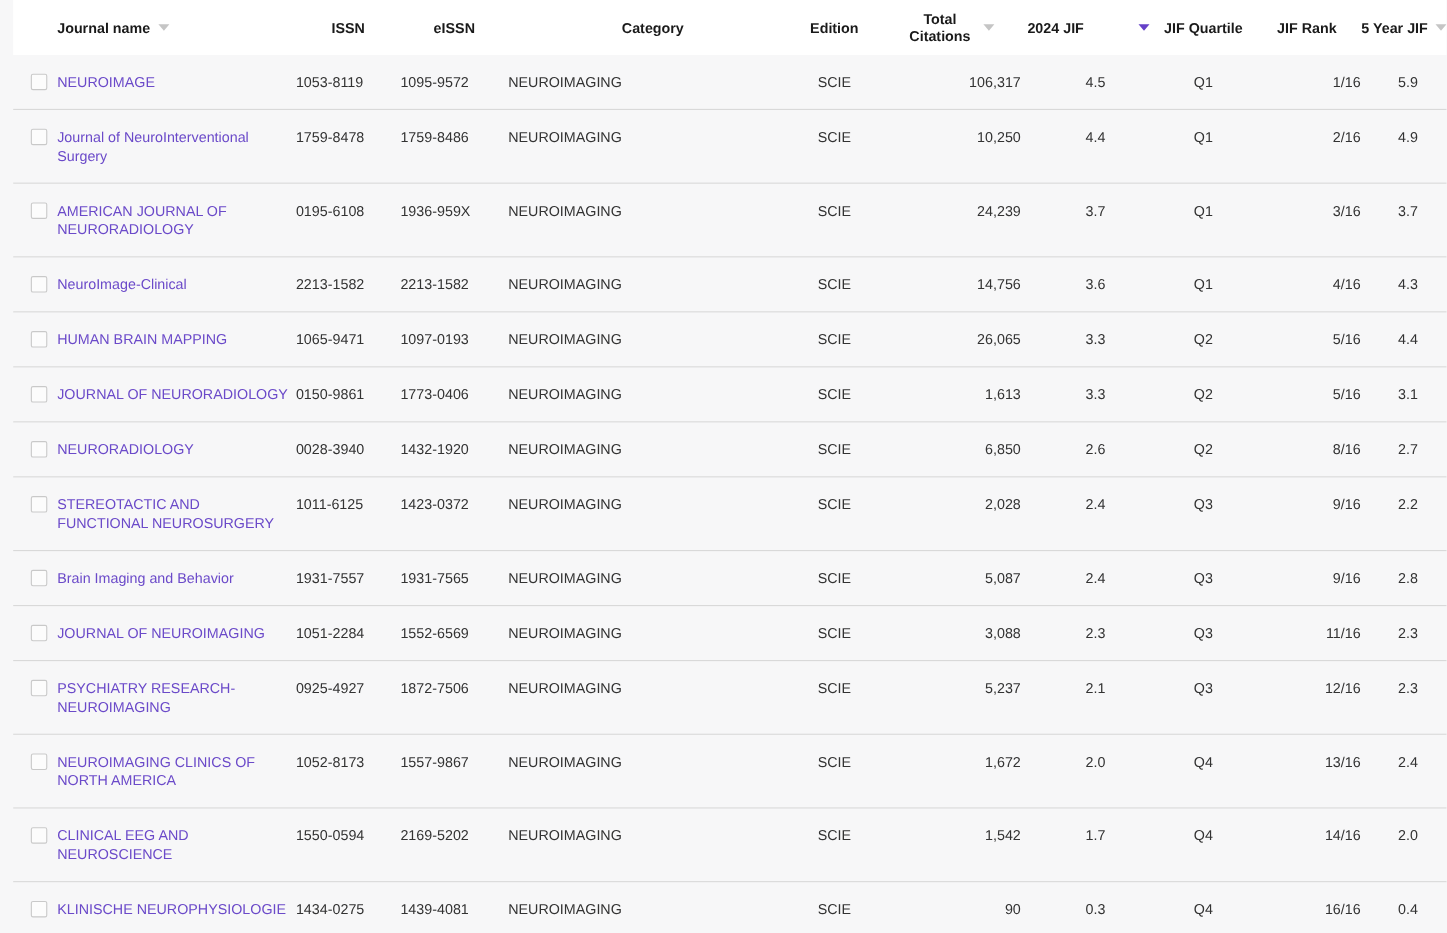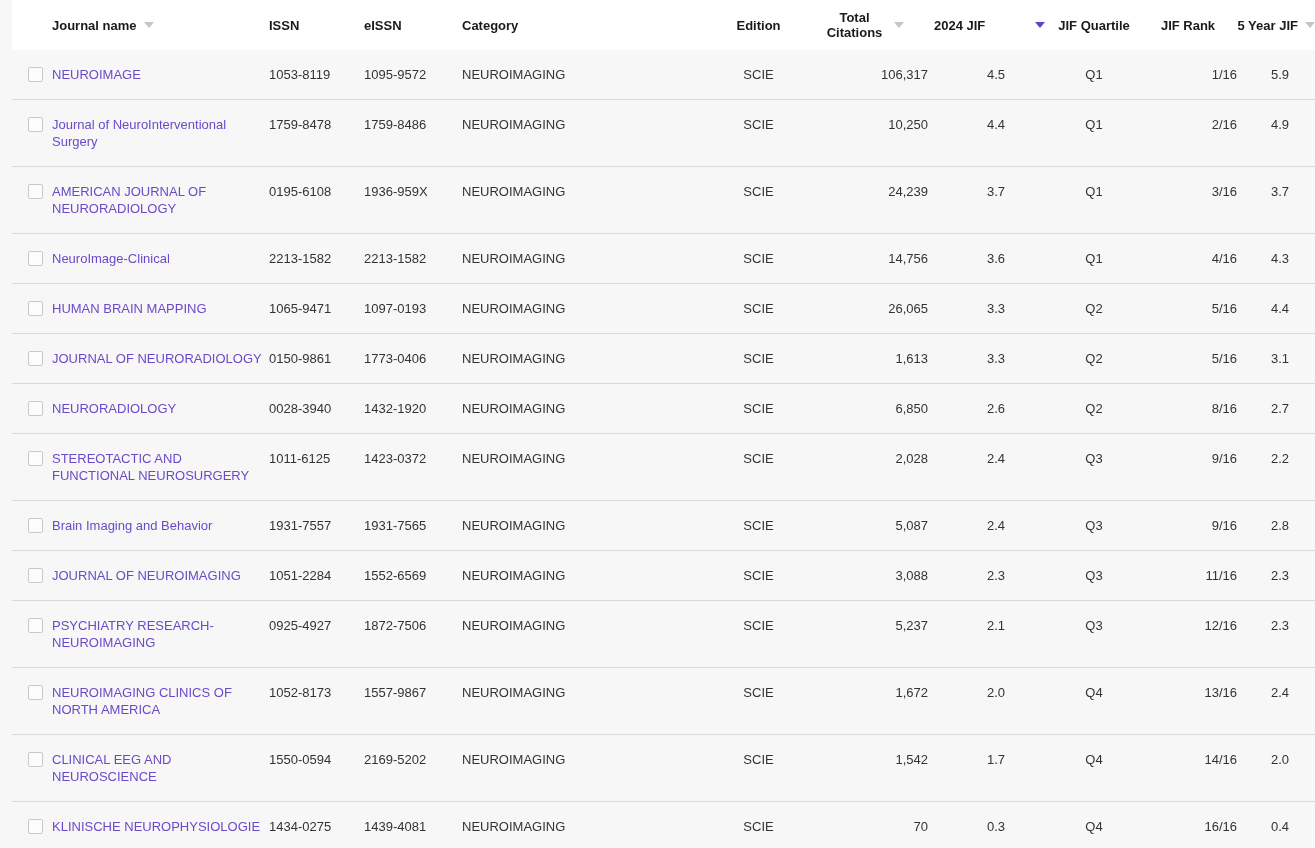--- a/index.html
+++ b/index.html
@@ -29,21 +29,21 @@
     margin-left:12px;
   }
   
   .thead{
     background:var(--header-bg);
     height:50px;
     align-items:center;
     font-weight:700;
     color:var(--header-text);
   }
-  .th{display:flex;align-items:center;line-height:15px;}
+  .th{display:flex;align-items:center;line-height:15px;justify-content:center;}
   .th-name{justify-content:flex-start;}
   .th-center{justify-content:center;text-align:center;}
   .th-cit-label{display:inline-block;max-width:64px;text-align:center;}
   .th-right{justify-content:space-between;padding-right:4px;}
   .th-5y{justify-content:flex-end;padding-right:12px;}
   .sort-icon{
     width:0;height:0;flex:0 0 auto;
     border-left:5px solid transparent;
     border-right:5px solid transparent;
     border-top:6px solid var(--sort-inactive);
@@ -363,21 +363,21 @@
     <div class="cell c-check">
       <div class="checkbox"></div>
     </div>
     <div class="cell c-name">
       <a>KLINISCHE NEUROPHYSIOLOGIE</a>
     </div>
     <div class="cell">1434-0275</div>
     <div class="cell">1439-4081</div>
     <div class="cell">NEUROIMAGING</div>
     <div class="cell c-ed">SCIE</div>
-    <div class="cell c-cit">70</div>
+    <div class="cell c-cit">90</div>
     <div class="cell c-jif">0.3</div>
     <div class="cell c-q">Q4</div>
     <div class="cell c-rank">16/16</div>
     <div class="cell c-5y">0.4</div>
   </div>
 </div>
 
 </div>
 
 </body></html>

